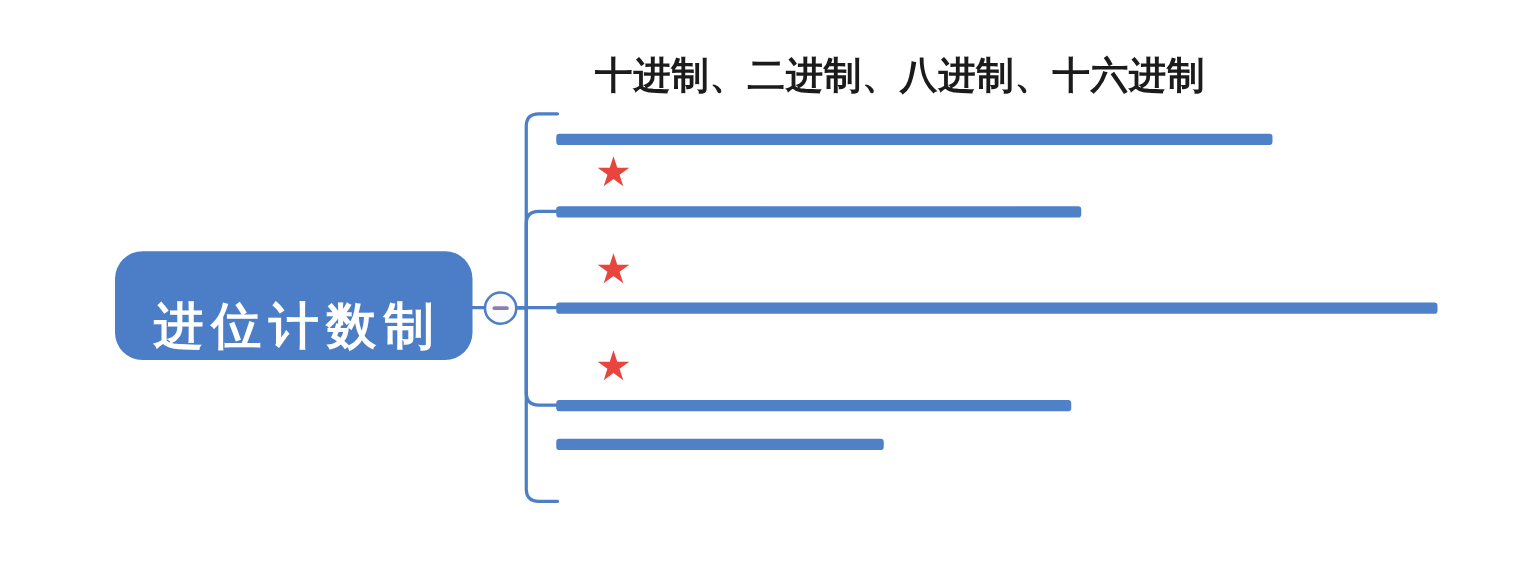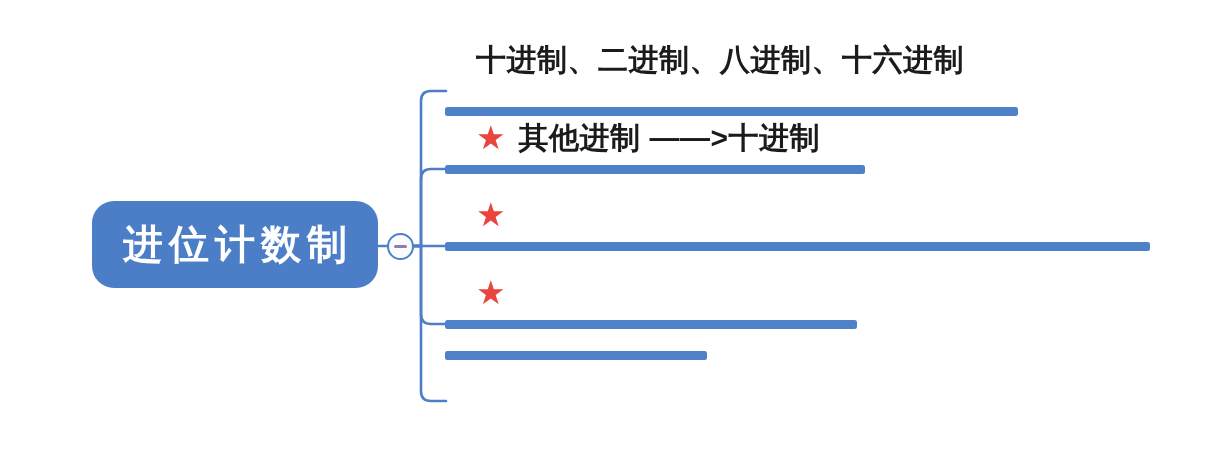--- a/index.html
+++ b/index.html
@@ -17,21 +17,21 @@
     width: 1229px; height: 452px;
     pointer-events: none;
   }
   .root-node {
     position: absolute;
     left: 92px; top: 201px;
     width: 286px; height: 87px;
     background: var(--node-fill, #4B7EC6);
     border-radius: 22px;
     display: flex;
-    align-items: center;
+    align-items: flex-end;
     justify-content: center;
     box-sizing: border-box;
     cursor: pointer;
   }
   .root-label {
     color: #ffffff;
     font-size: 40px;
     font-weight: bold;
     letter-spacing: 6px;
     padding-left: 6px; 
@@ -117,21 +117,20 @@
 <div class="branch" style="left: 445px; top: 40.5px; width: 573px; gap: 20px;">
       <div class="branch-label">
 
         <span class="branch-text">十进制、二进制、八进制、十六进制</span>
       </div>
       <div class="branch-bar"></div>
     </div>
     <div class="branch" style="left: 445px; top: 118.5px; width: 420px;">
       <div class="branch-label">
         <span class="star">★</span>
-        <span class="branch-text">其他进制 ——&gt;十进制</span>
       </div>
       <div class="branch-bar"></div>
     </div>
     <div class="branch" style="left: 445px; top: 195.5px; width: 705px;">
       <div class="branch-label">
         <span class="star">★</span>
       </div>
       <div class="branch-bar"></div>
     </div>
     <div class="branch" style="left: 445px; top: 273.5px; width: 412px;">

